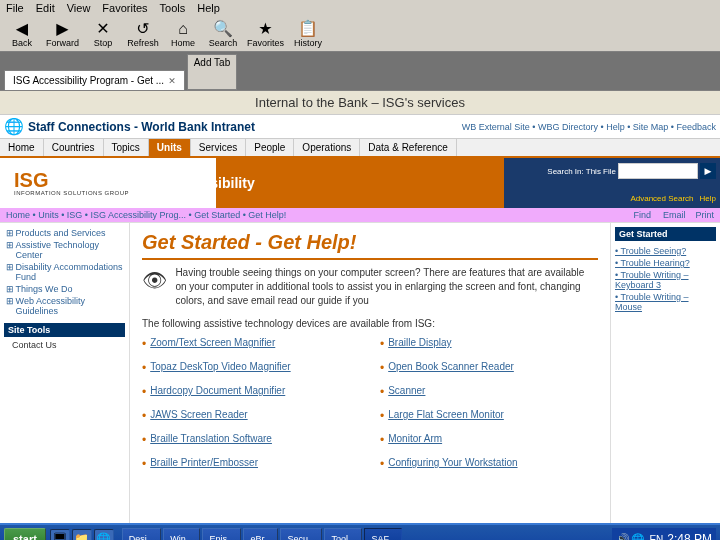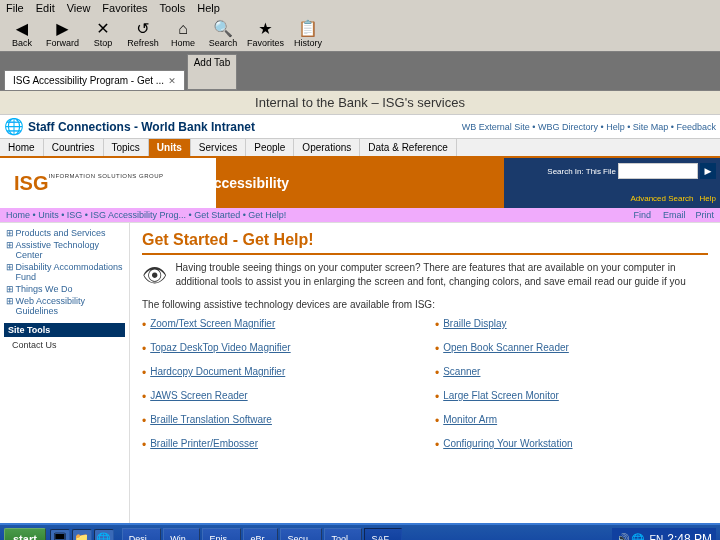--- a/index.html
+++ b/index.html
@@ -60,21 +60,21 @@
     .left-sidebar { width: 130px; background: #fff; border-right: 1px solid #ddd; padding: 4px; font-size: 10px; overflow-y: auto; }
     .sidebar-section { margin-bottom: 6px; }
     .sidebar-section-title { background: #003366; color: #fff; padding: 2px 4px; font-size: 9px; font-weight: bold; margin-bottom: 2px; }
     .sidebar-item { display: flex; gap: 2px; padding: 1px 2px; cursor: pointer; }
     .sidebar-item-icon { color: #336699; font-size: 9px; }
     .sidebar-item-text { color: #336699; font-size: 9px; }
     .sidebar-bullet { color: #333; font-size: 9px; padding: 1px 2px 1px 8px; cursor: pointer; }
 
     
     .center-content { flex: 1; padding: 8px 12px; overflow-y: auto; }
-    .page-title { color: #cc6600; font-size: 16px; font-weight: bold; margin-bottom: 6px; border-bottom: 2px solid #cc6600; padding-bottom: 4px; }
+    .page-title { color: #cc6600; font-size: 20px; font-weight: bold; margin-bottom: 6px; border-bottom: 2px solid #cc6600; padding-bottom: 4px; font-style: italic; }
     .help-question { font-size: 11px; font-weight: bold; margin-bottom: 8px; color: #333; }
     .help-intro { display: flex; gap: 8px; margin-bottom: 10px; font-size: 10px; color: #333; line-height: 1.4; }
     .help-intro-icon { font-size: 20px; flex-shrink: 0; }
     .help-intro-text { flex: 1; }
     .tools-intro { font-size: 10px; color: #333; margin-bottom: 8px; }
     .tools-columns { display: flex; gap: 20px; }
     .tools-col { flex: 1; }
     .tool-item { display: flex; align-items: flex-start; gap: 4px; margin-bottom: 10px; font-size: 10px; }
     .tool-bullet { color: #cc6600; font-size: 12px; }
     .tool-link { color: #336699; cursor: pointer; text-decoration: underline; }
@@ -173,21 +173,21 @@
     <div class="nav-item">Countries</div>
     <div class="nav-item">Topics</div>
     <div class="nav-item active">Units</div>
     <div class="nav-item">Services</div>
     <div class="nav-item">People</div>
     <div class="nav-item">Operations</div>
     <div class="nav-item">Data &amp; Reference</div>
   </div>
 
   <div class="isg-header">
-    <div style="background:#fff;padding:4px 10px;z-index:1;display:flex;flex-direction:row;">
+    <div style="background:#fff;padding:4px 10px;z-index:1;display:flex;flex-direction:column;">
       <div class="isg-logo-name">ISG</div>
       <div class="isg-info-line">INFORMATION SOLUTIONS GROUP</div>
     </div>
     <div style="color:#fff;font-size:14px;font-weight:bold;margin-left:30px;">Accessibility</div>
     <div class="isg-search">
       <div class="isg-search-row">
         <span style="font-size:8px;color:#fff;">Search In:</span>
         <span style="font-size:8px;color:#fff;">This File</span>
         <input class="isg-search-input" style="">
         <button class="isg-search-btn">▶</button>
@@ -295,20 +295,27 @@
             <span class="tool-link">Monitor Arm</span>
           </div>
           <div class="tool-item">
             <span class="tool-bullet">•</span>
             <span class="tool-link">Configuring Your Workstation</span>
           </div>
         </div>
       </div>
     </div>
 
+    <div class="right-sidebar">
+      <div class="right-sidebar-title">Get Started</div>
+      <div class="right-sidebar-item">• Trouble Seeing?</div>
+      <div class="right-sidebar-item">• Trouble Hearing?</div>
+      <div class="right-sidebar-item">• Trouble Writing – Keyboard 3</div>
+      <div class="right-sidebar-item">• Trouble Writing – Mouse</div>
+    </div>
   </div>
 </div>
 
 <div class="taskbar">
   <button class="start-btn">start</button>
   <div class="taskbar-icons">
     <div class="taskbar-icon">🖥</div>
     <div class="taskbar-icon">📁</div>
     <div class="taskbar-icon">🌐</div>
   </div>

